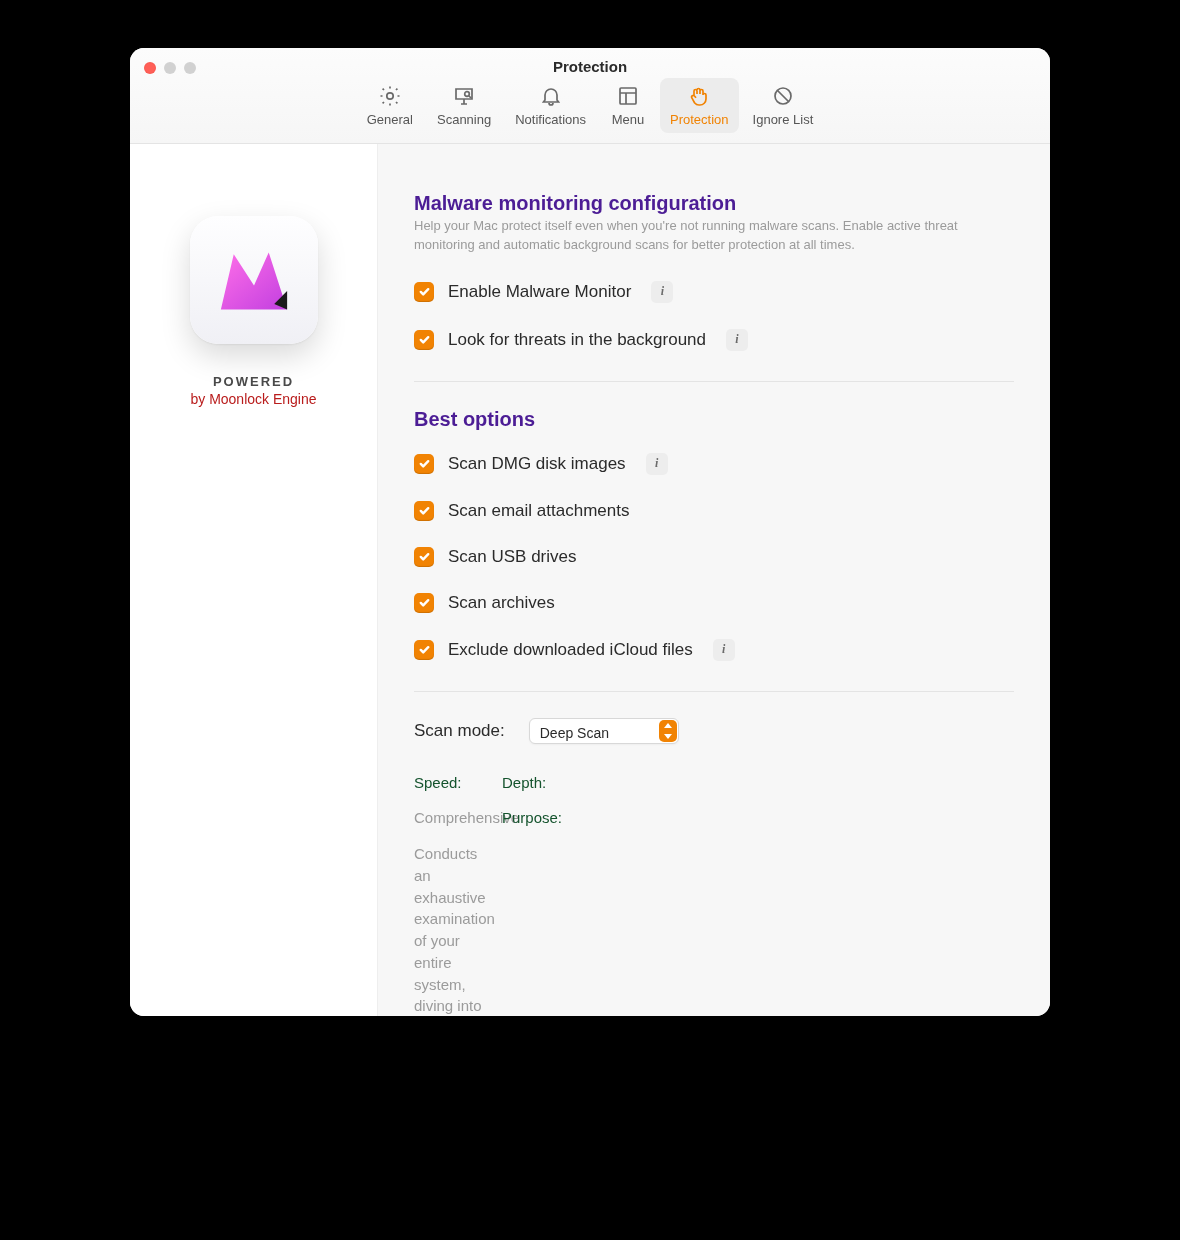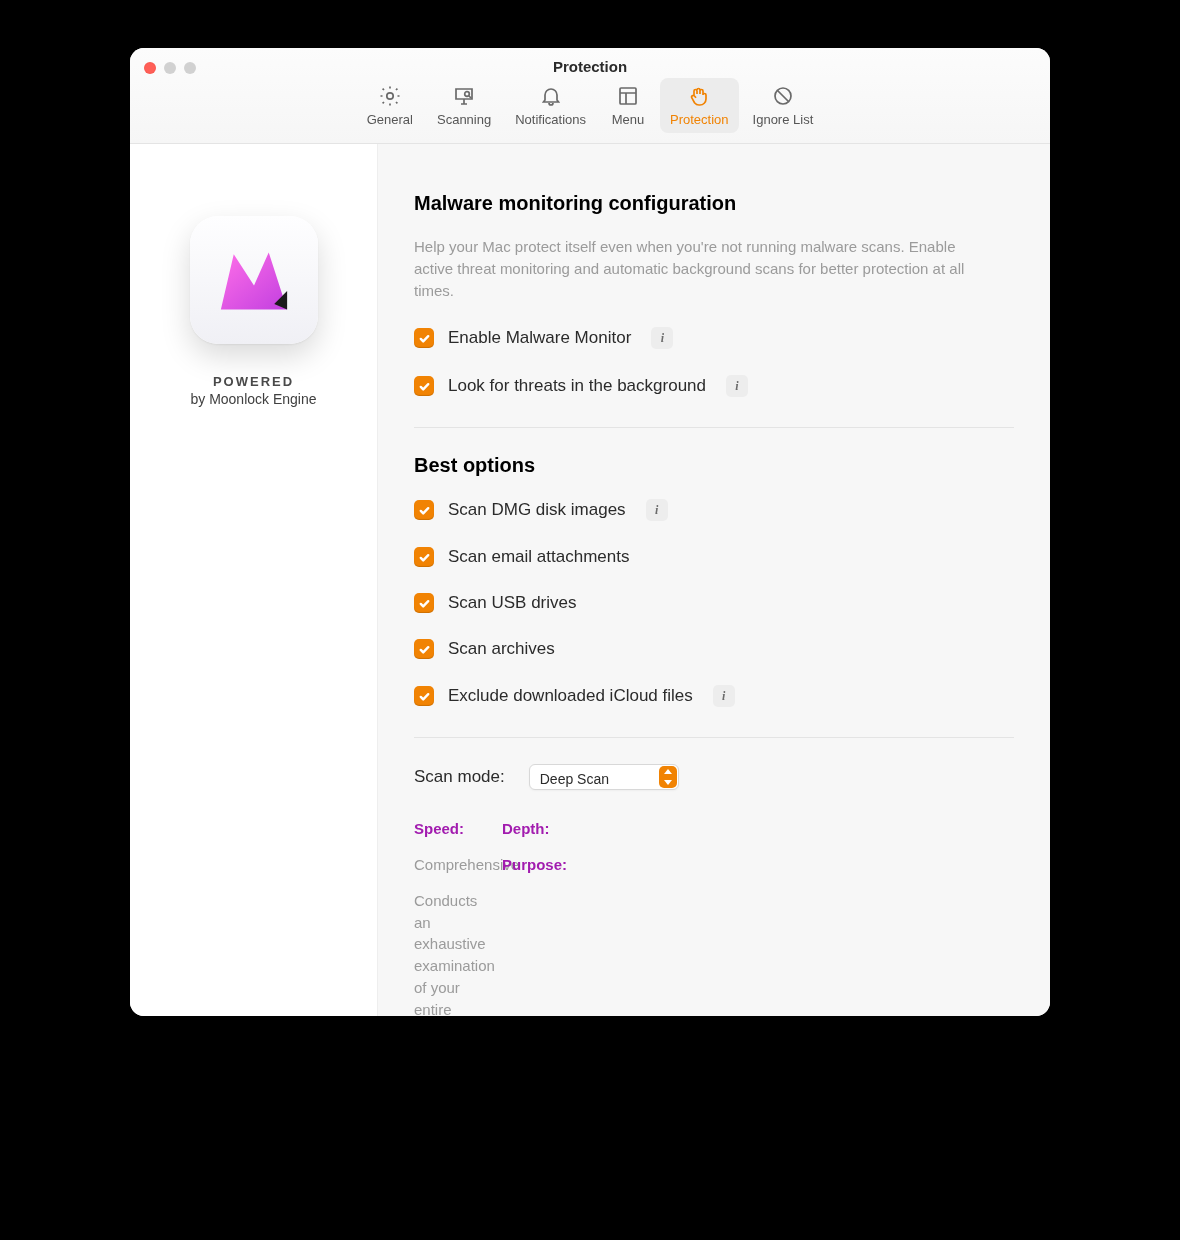--- a/index.html
+++ b/index.html
@@ -89,31 +89,31 @@
     width: 128px; height: 128px;
     border-radius: 28px;
     background: linear-gradient(#fefeff,#f0f0f5);
     box-shadow: 0 12px 30px rgba(0,0,0,.15), 0 1px 2px rgba(0,0,0,.06);
     display:flex; align-items:center; justify-content:center;
     position: relative;
   }
   .app-icon-wrap svg { width: 92px; height: 92px; }
   .powered { margin-top: 30px; text-align:center; }
   .powered .p1 { font-size: 13px; font-weight: 600; letter-spacing: 2px; color:#4a4a4a; }
-  .powered .p2 { font-size: 14px; color:#404040; margin-top: 2px; }
+  .powered .p2 { font-size: 14px; color:#b91c1c; margin-top: 2px; }
 
   .content {
     flex: 1;
     background: #f7f7f7;
     padding: 48px 36px 24px 36px;
     overflow-y: auto;
     color: #333;
   }
-  .section-title { font-size: 20px; font-weight: 700; color:#000000; }
-  .section-desc { font-size: 15px; line-height: 1.45; color:#9b9b9b; margin-top: 21px; max-width: 580px; }
+  .section-title { font-size: 20px; font-weight: 700; color:#4c1d95; }
+  .section-desc { font-size: 13px; line-height: 1.45; color:#9b9b9b; margin-top: 2px; max-width: 580px; }
   .opt-list { margin-top: 26px; display:flex; flex-direction:column; gap: 26px; }
   .opt {
     display:flex; align-items:center; gap: 14px;
     font-size: 17px; color:#2b2b2b;
   }
   .chk {
     width: 20px; height: 20px; border-radius: 5px;
     background:#f18303;
     display:flex; align-items:center; justify-content:center;
     box-shadow: inset 0 -1px 1px rgba(0,0,0,.15);
@@ -151,21 +151,21 @@
     position:absolute; right:1px; top:1px; bottom:1px;
     width: 18px;
     background:#f18303;
     border-radius: 5px;
     display:flex; flex-direction:column;
   }
   .select-stepper div { flex:1; display:flex; align-items:center; justify-content:center; }
   .select-stepper svg { width:8px; height:5px; fill:#fff; }
 
   .detail-grid { margin-top: 28px; display:grid; grid-template-columns: 84px 1fr; row-gap: 14px; column-gap: 4px; font-size: 15px; line-height:1.45; }
-  .detail-grid .k { font-weight:700; color:#a21caf; }
+  .detail-grid .k { font-weight:400; color:#14532d; }
   .detail-grid .v { color:#9b9b9b; max-width: 530px; }
 </style>
 </head>
 <body>
 
 <div class="window">
 
   <div class="titlebar">
     <div class="traffic-lights">
       <div class="tl close"></div>

